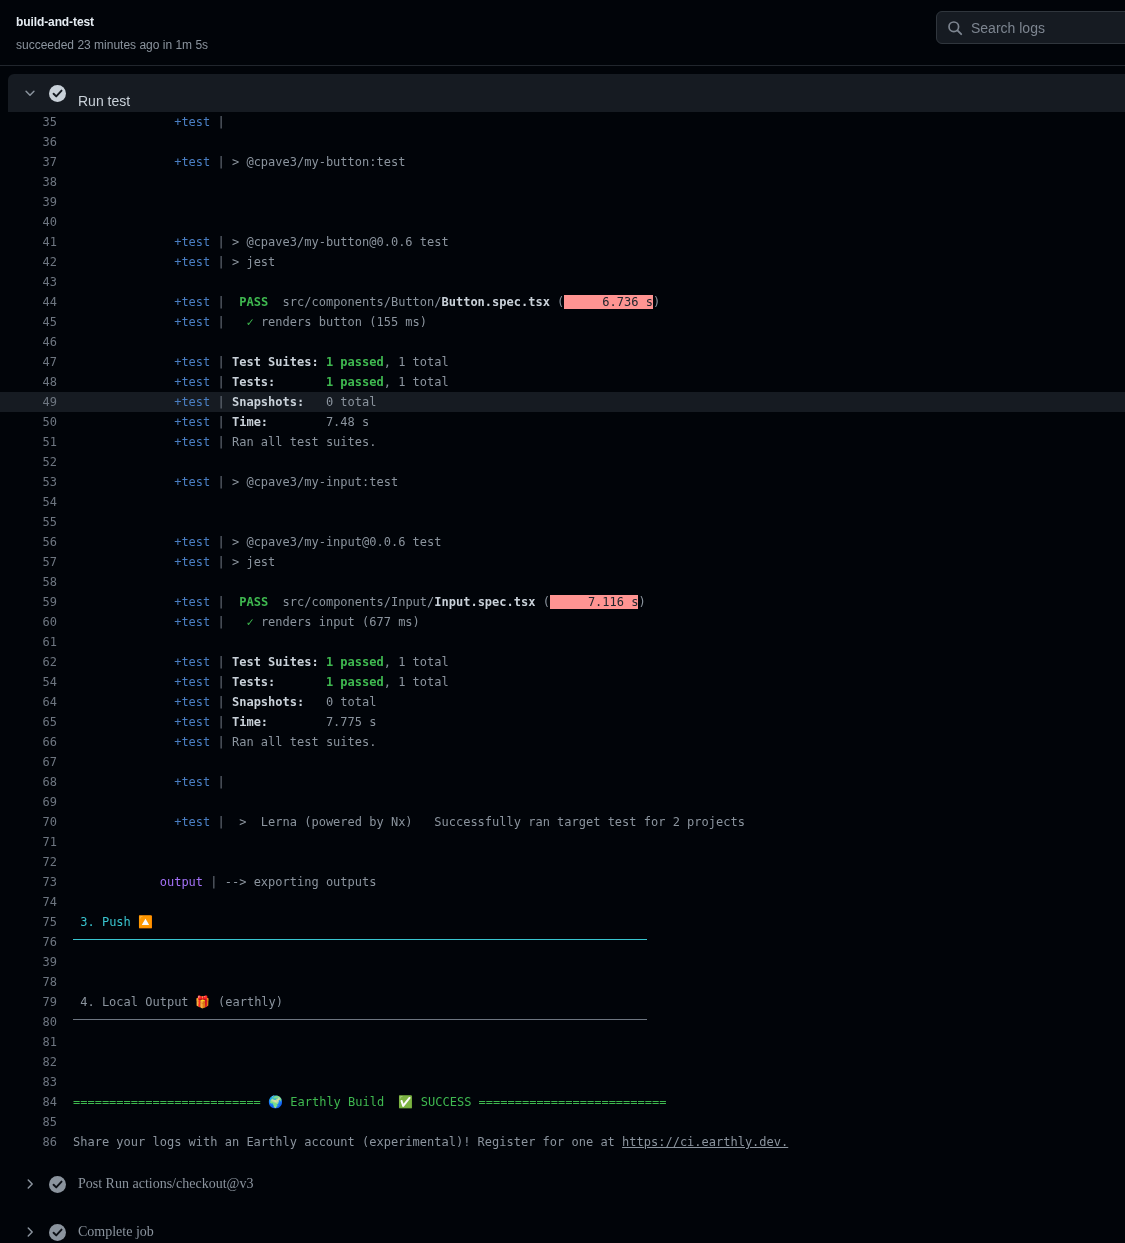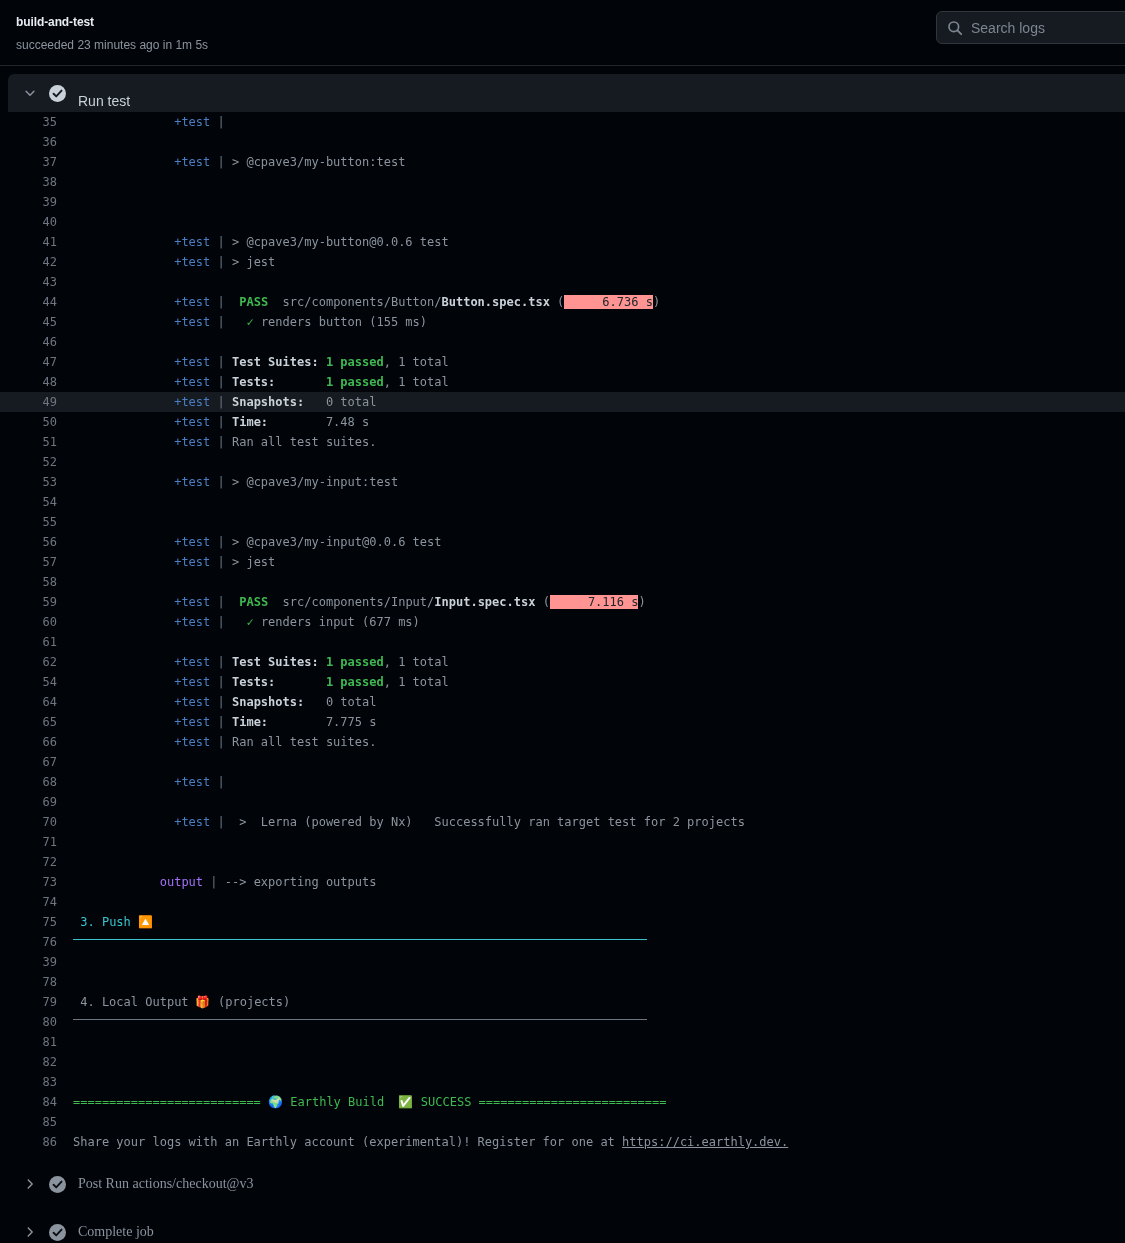--- a/index.html
+++ b/index.html
@@ -247,21 +247,21 @@
       <div class="log-row"><span class="ln">69</span><span class="content"></span></div>
       <div class="log-row"><span class="ln">70</span><span class="content"><span class="c-gray">              </span><span class="c-test">+test</span><span class="c-pipe"> | </span><span class="c-gray"> &gt;  Lerna (powered by Nx)   Successfully ran target test for 2 projects</span></span></div>
       <div class="log-row"><span class="ln">71</span><span class="content"></span></div>
       <div class="log-row"><span class="ln">72</span><span class="content"></span></div>
       <div class="log-row"><span class="ln">73</span><span class="content"><span class="c-gray">            </span><span class="c-purple">output</span><span class="c-pipe"> | </span><span class="c-gray">--&gt; exporting outputs</span></span></div>
       <div class="log-row"><span class="ln">74</span><span class="content"></span></div>
       <div class="log-row"><span class="ln">75</span><span class="content"><span class="c-gray"> </span><span class="c-teal">3. Push </span><span class="emoji">🔼</span></span></div>
       <div class="log-row"><span class="ln">76</span><span class="content"><span class="rule-teal"></span></span></div>
       <div class="log-row"><span class="ln">39</span><span class="content"></span></div>
       <div class="log-row"><span class="ln">78</span><span class="content"></span></div>
-      <div class="log-row"><span class="ln">79</span><span class="content"><span class="c-gray"> 4. Local Output </span><span class="emoji">🎁</span><span class="c-gray"> (projects)</span></span></div>
+      <div class="log-row"><span class="ln">79</span><span class="content"><span class="c-gray"> 4. Local Output </span><span class="emoji">🎁</span><span class="c-gray"> (earthly)</span></span></div>
       <div class="log-row"><span class="ln">80</span><span class="content"><span class="rule-gray"></span></span></div>
       <div class="log-row"><span class="ln">81</span><span class="content"></span></div>
       <div class="log-row"><span class="ln">82</span><span class="content"></span></div>
       <div class="log-row"><span class="ln">83</span><span class="content"></span></div>
       <div class="log-row"><span class="ln">84</span><span class="content"><span class="c-greenp">========================== </span><span class="emoji">🌍</span><span class="c-greenp"> Earthly Build  </span><span class="emoji">✅</span><span class="c-greenp"> SUCCESS ==========================</span></span></div>
       <div class="log-row"><span class="ln">85</span><span class="content"></span></div>
       <div class="log-row"><span class="ln">86</span><span class="content"><span class="c-gray">Share your logs with an Earthly account (experimental)! Register for one at </span><span class="link">https://ci.earthly.dev.</span></span></div>
     </div>
 
   <div class="step-bar collapsed">

